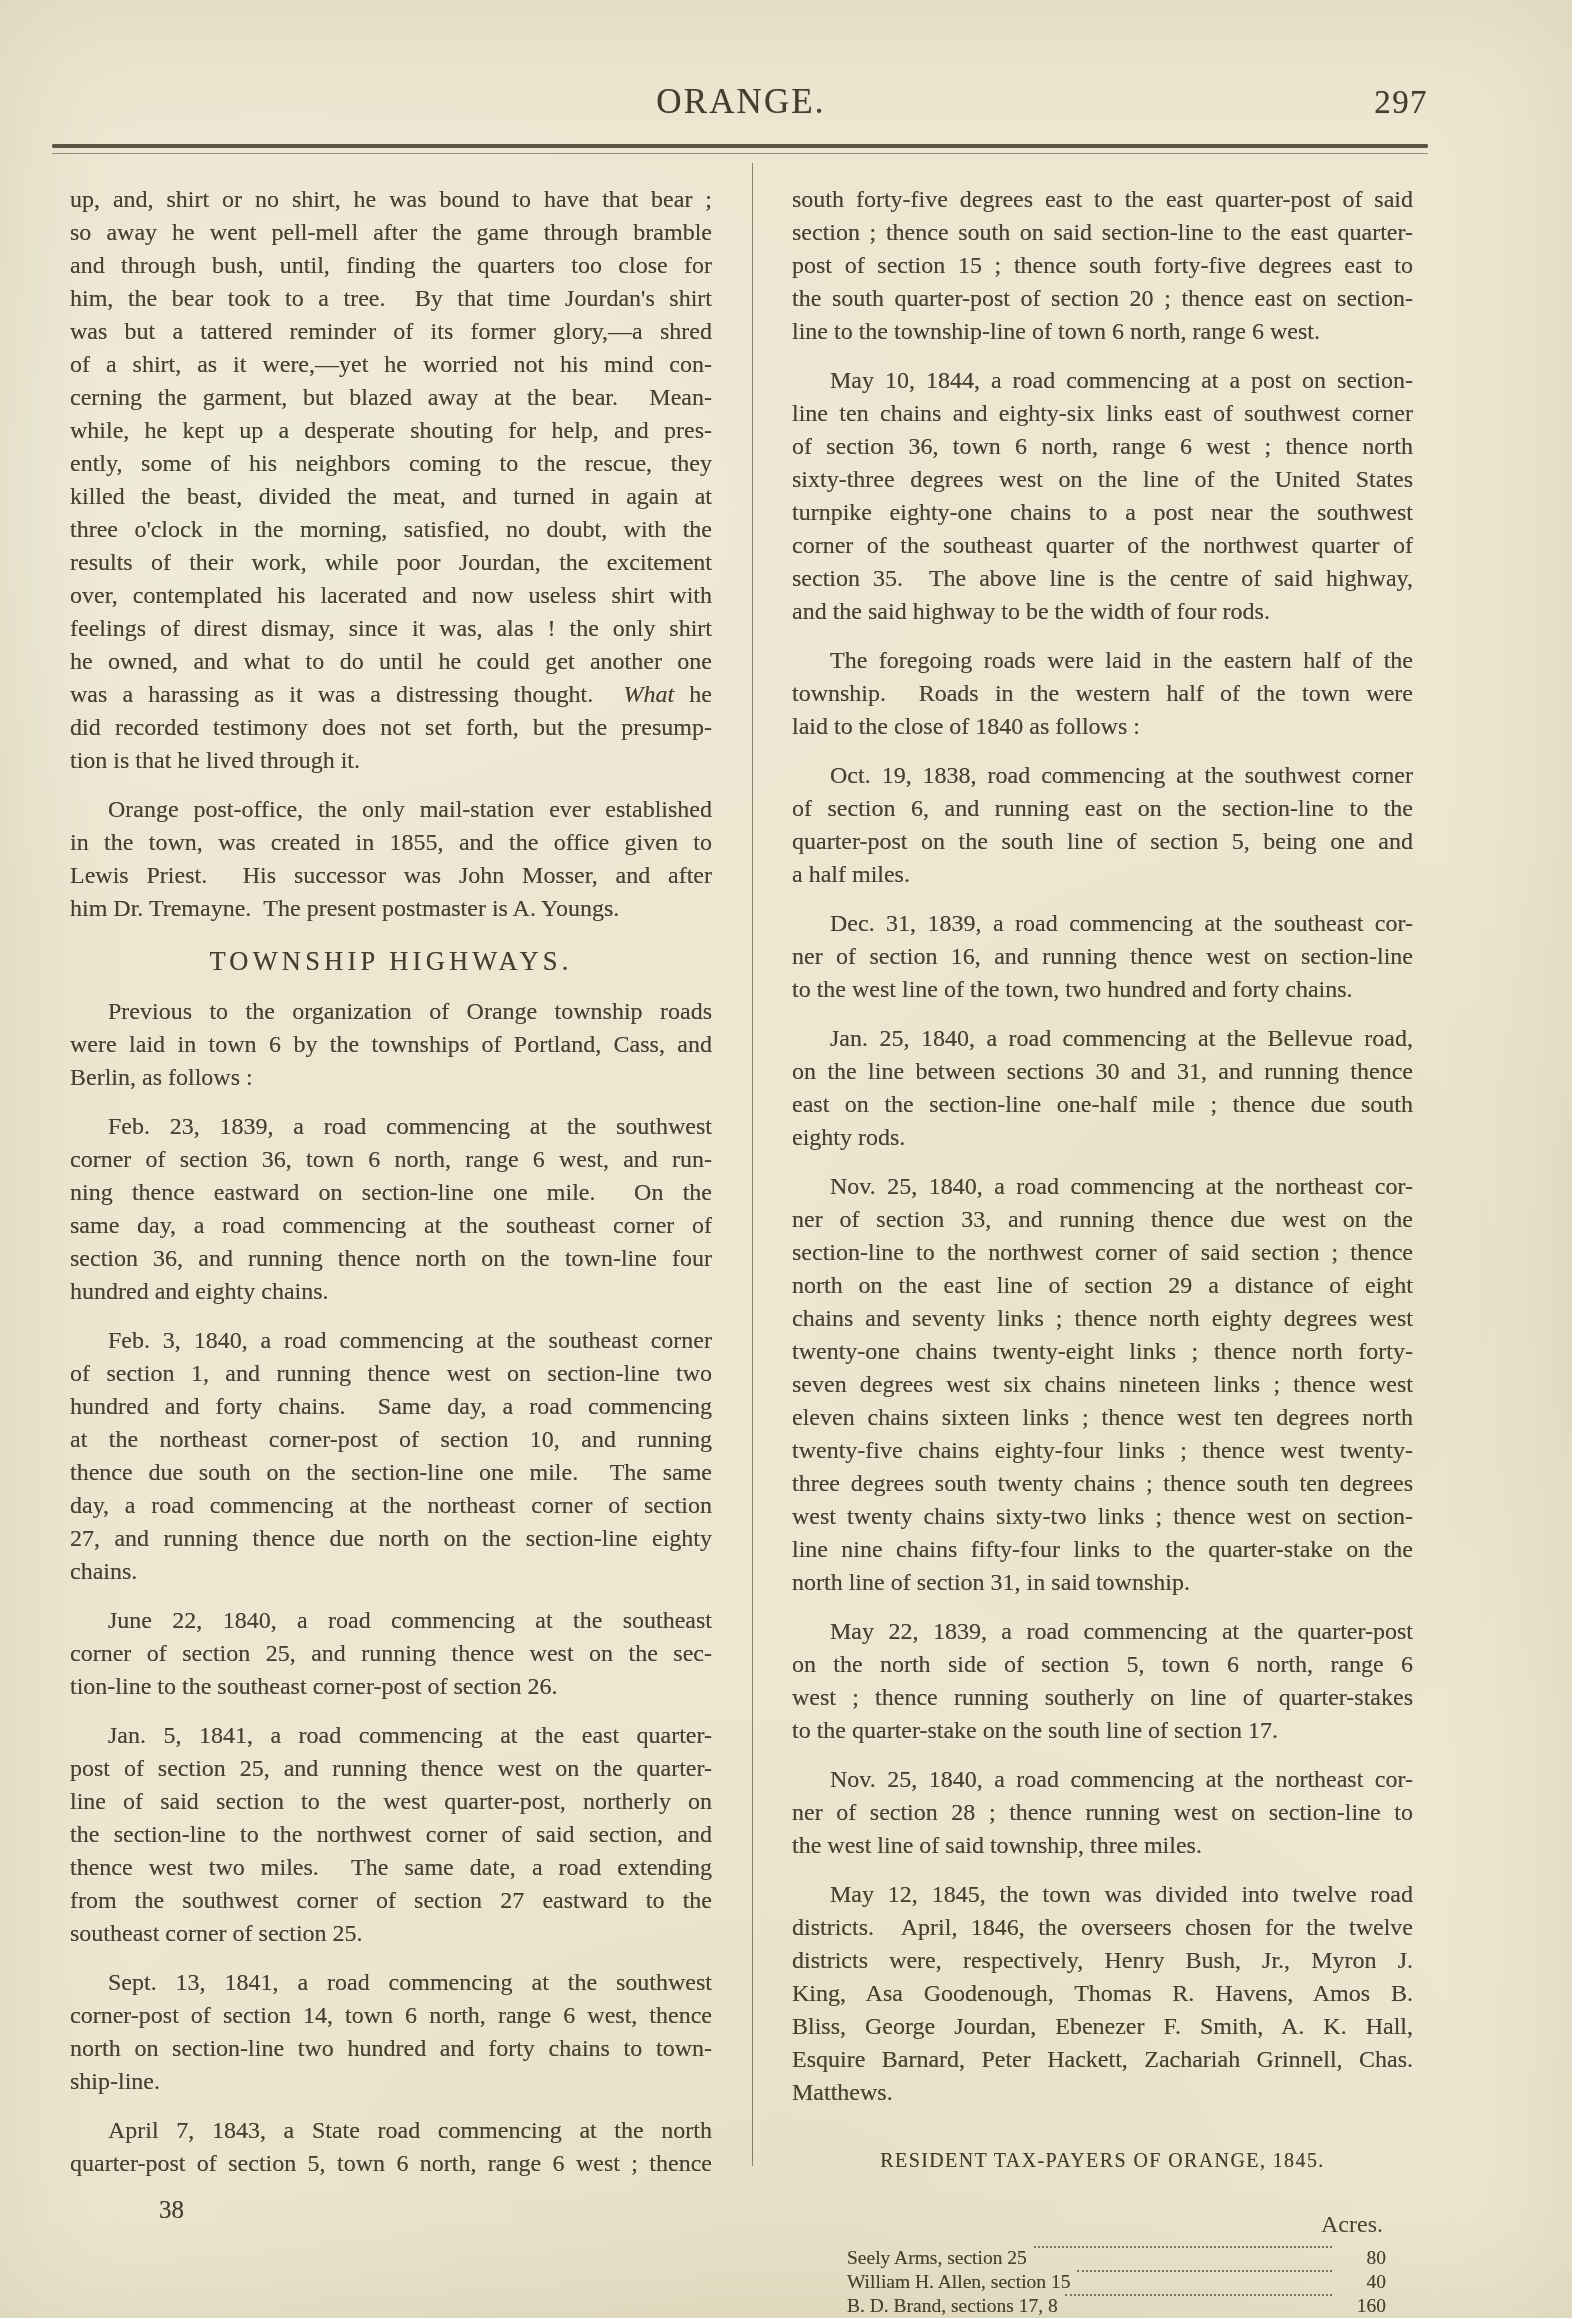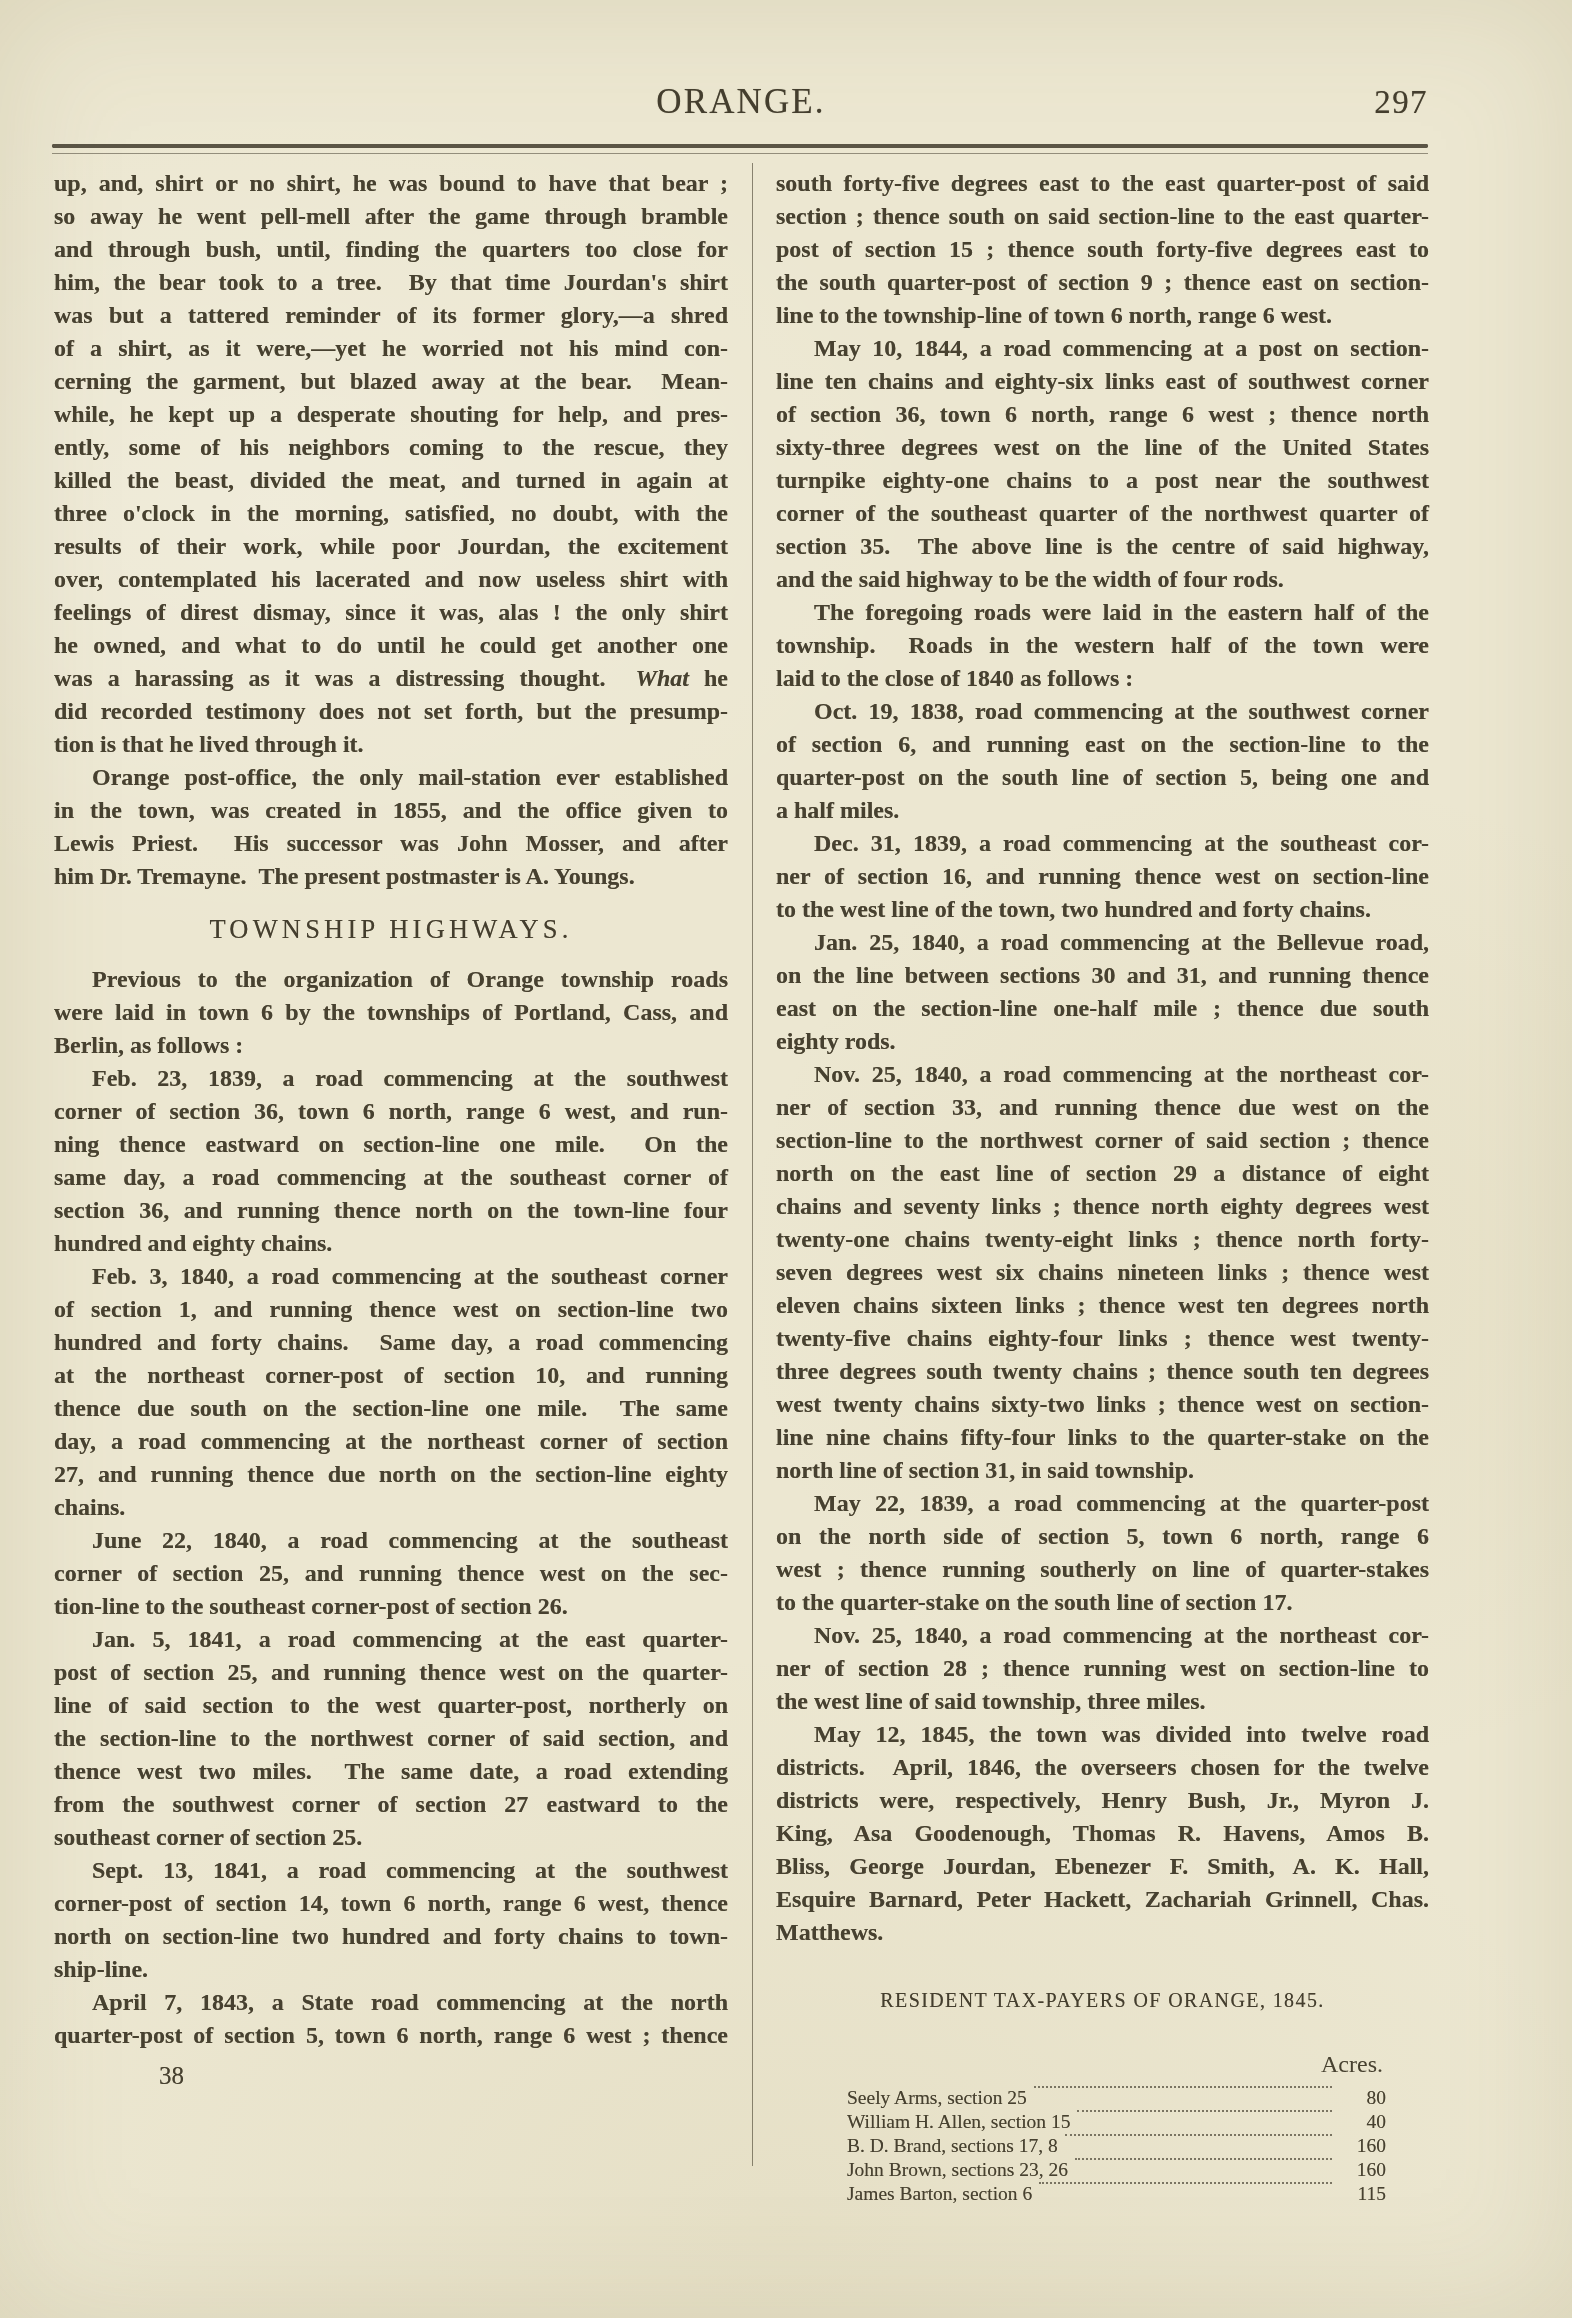--- a/index.html
+++ b/index.html
@@ -26,21 +26,21 @@
     position:absolute;top:84px;right:144px;
     font-size:33px;letter-spacing:1.4px;color:#443e2e;
     text-shadow:0 0 0.7px rgba(60,50,30,.45);
   }
   .rule-thick{position:absolute;left:52px;top:144px;width:1376px;height:3.5px;background:rgba(58,52,38,.82);border-radius:1.4px;}
   .rule-thin{position:absolute;left:52px;top:153px;width:1376px;height:1.4px;background:rgba(58,52,38,.50);}
   .column-divider{position:absolute;left:752px;top:163px;width:1.4px;height:2003px;background:rgba(70,63,45,.60);}
   .col{position:absolute;top:167px;}
   .col-left{left:54px;width:674px;}
   .col-right{left:776px;width:653px;}
-  .paragraph{margin:0;font-weight:bold;}
+  .paragraph{margin:16px;}
   .bodyline{
     font-size:24px;line-height:33px;
     text-shadow:0 0 0.5px rgba(60,50,30,.5);
     white-space:normal;
   }
   .bodyline.just{text-align:justify;text-align-last:justify;}
   .bodyline.indent{text-indent:38px;}
   .heading{
     text-align:center;font-size:26.5px;letter-spacing:4.2px;
     margin:21px 0 18px;color:#443e2e;
@@ -142,21 +142,21 @@
         <div class="bodyline just indent">April 7, 1843, a State road commencing at the north</div>
         <div class="bodyline just">quarter-post of section 5, town 6 north, range 6 west ; thence</div>
       </div>
       <div class="signature">38</div>
     </div>
   <div class="col col-right">
       <div class="paragraph">
         <div class="bodyline just">south forty-five degrees east to the east quarter-post of said</div>
         <div class="bodyline just">section ; thence south on said section-line to the east quarter-</div>
         <div class="bodyline just">post of section 15 ; thence south forty-five degrees east to</div>
-        <div class="bodyline just">the south quarter-post of section 9 ; thence east on section-</div>
+        <div class="bodyline just">the south quarter-post of section 20 ; thence east on section-</div>
         <div class="bodyline">line to the township-line of town 6 north, range 6 west.</div>
       </div>
       <div class="paragraph">
         <div class="bodyline just indent">May 10, 1844, a road commencing at a post on section-</div>
         <div class="bodyline just">line ten chains and eighty-six links east of southwest corner</div>
         <div class="bodyline just">of section 36, town 6 north, range 6 west ; thence north</div>
         <div class="bodyline just">sixty-three degrees west on the line of the United States</div>
         <div class="bodyline just">turnpike eighty-one chains to a post near the southwest</div>
         <div class="bodyline just">corner of the southeast quarter of the northwest quarter of</div>
         <div class="bodyline just">section 35. &nbsp;The above line is the centre of said highway,</div>

